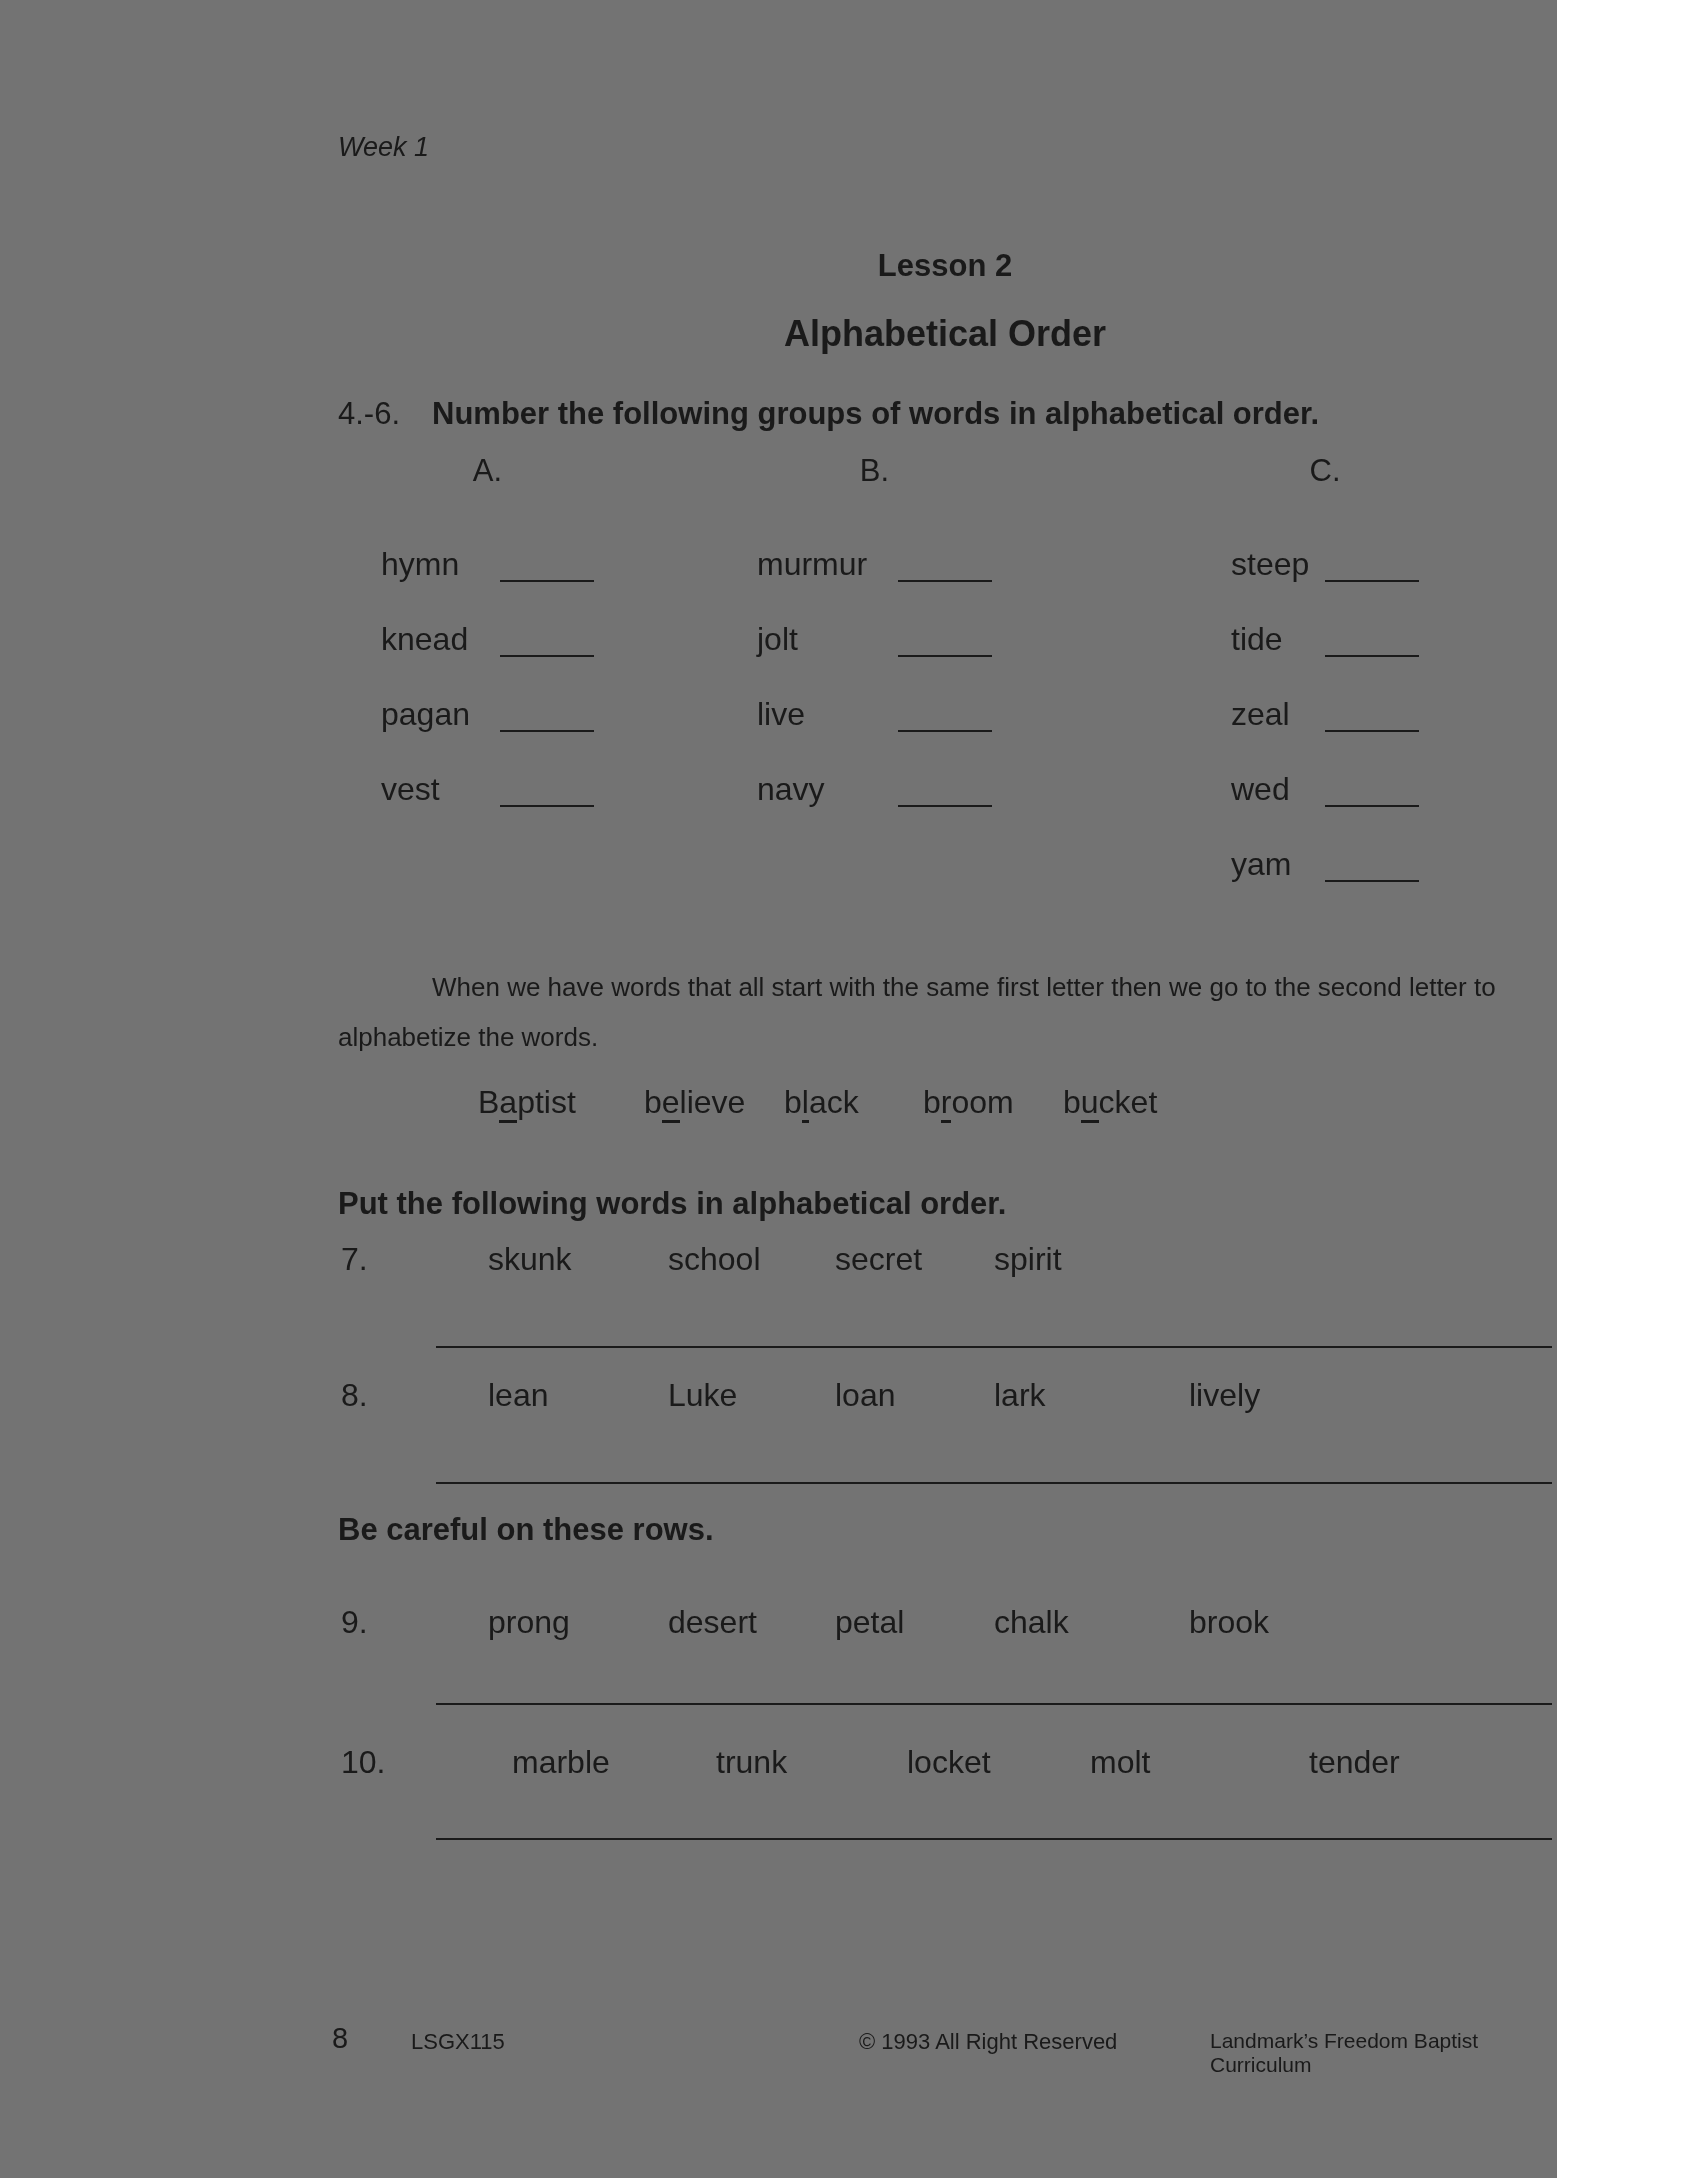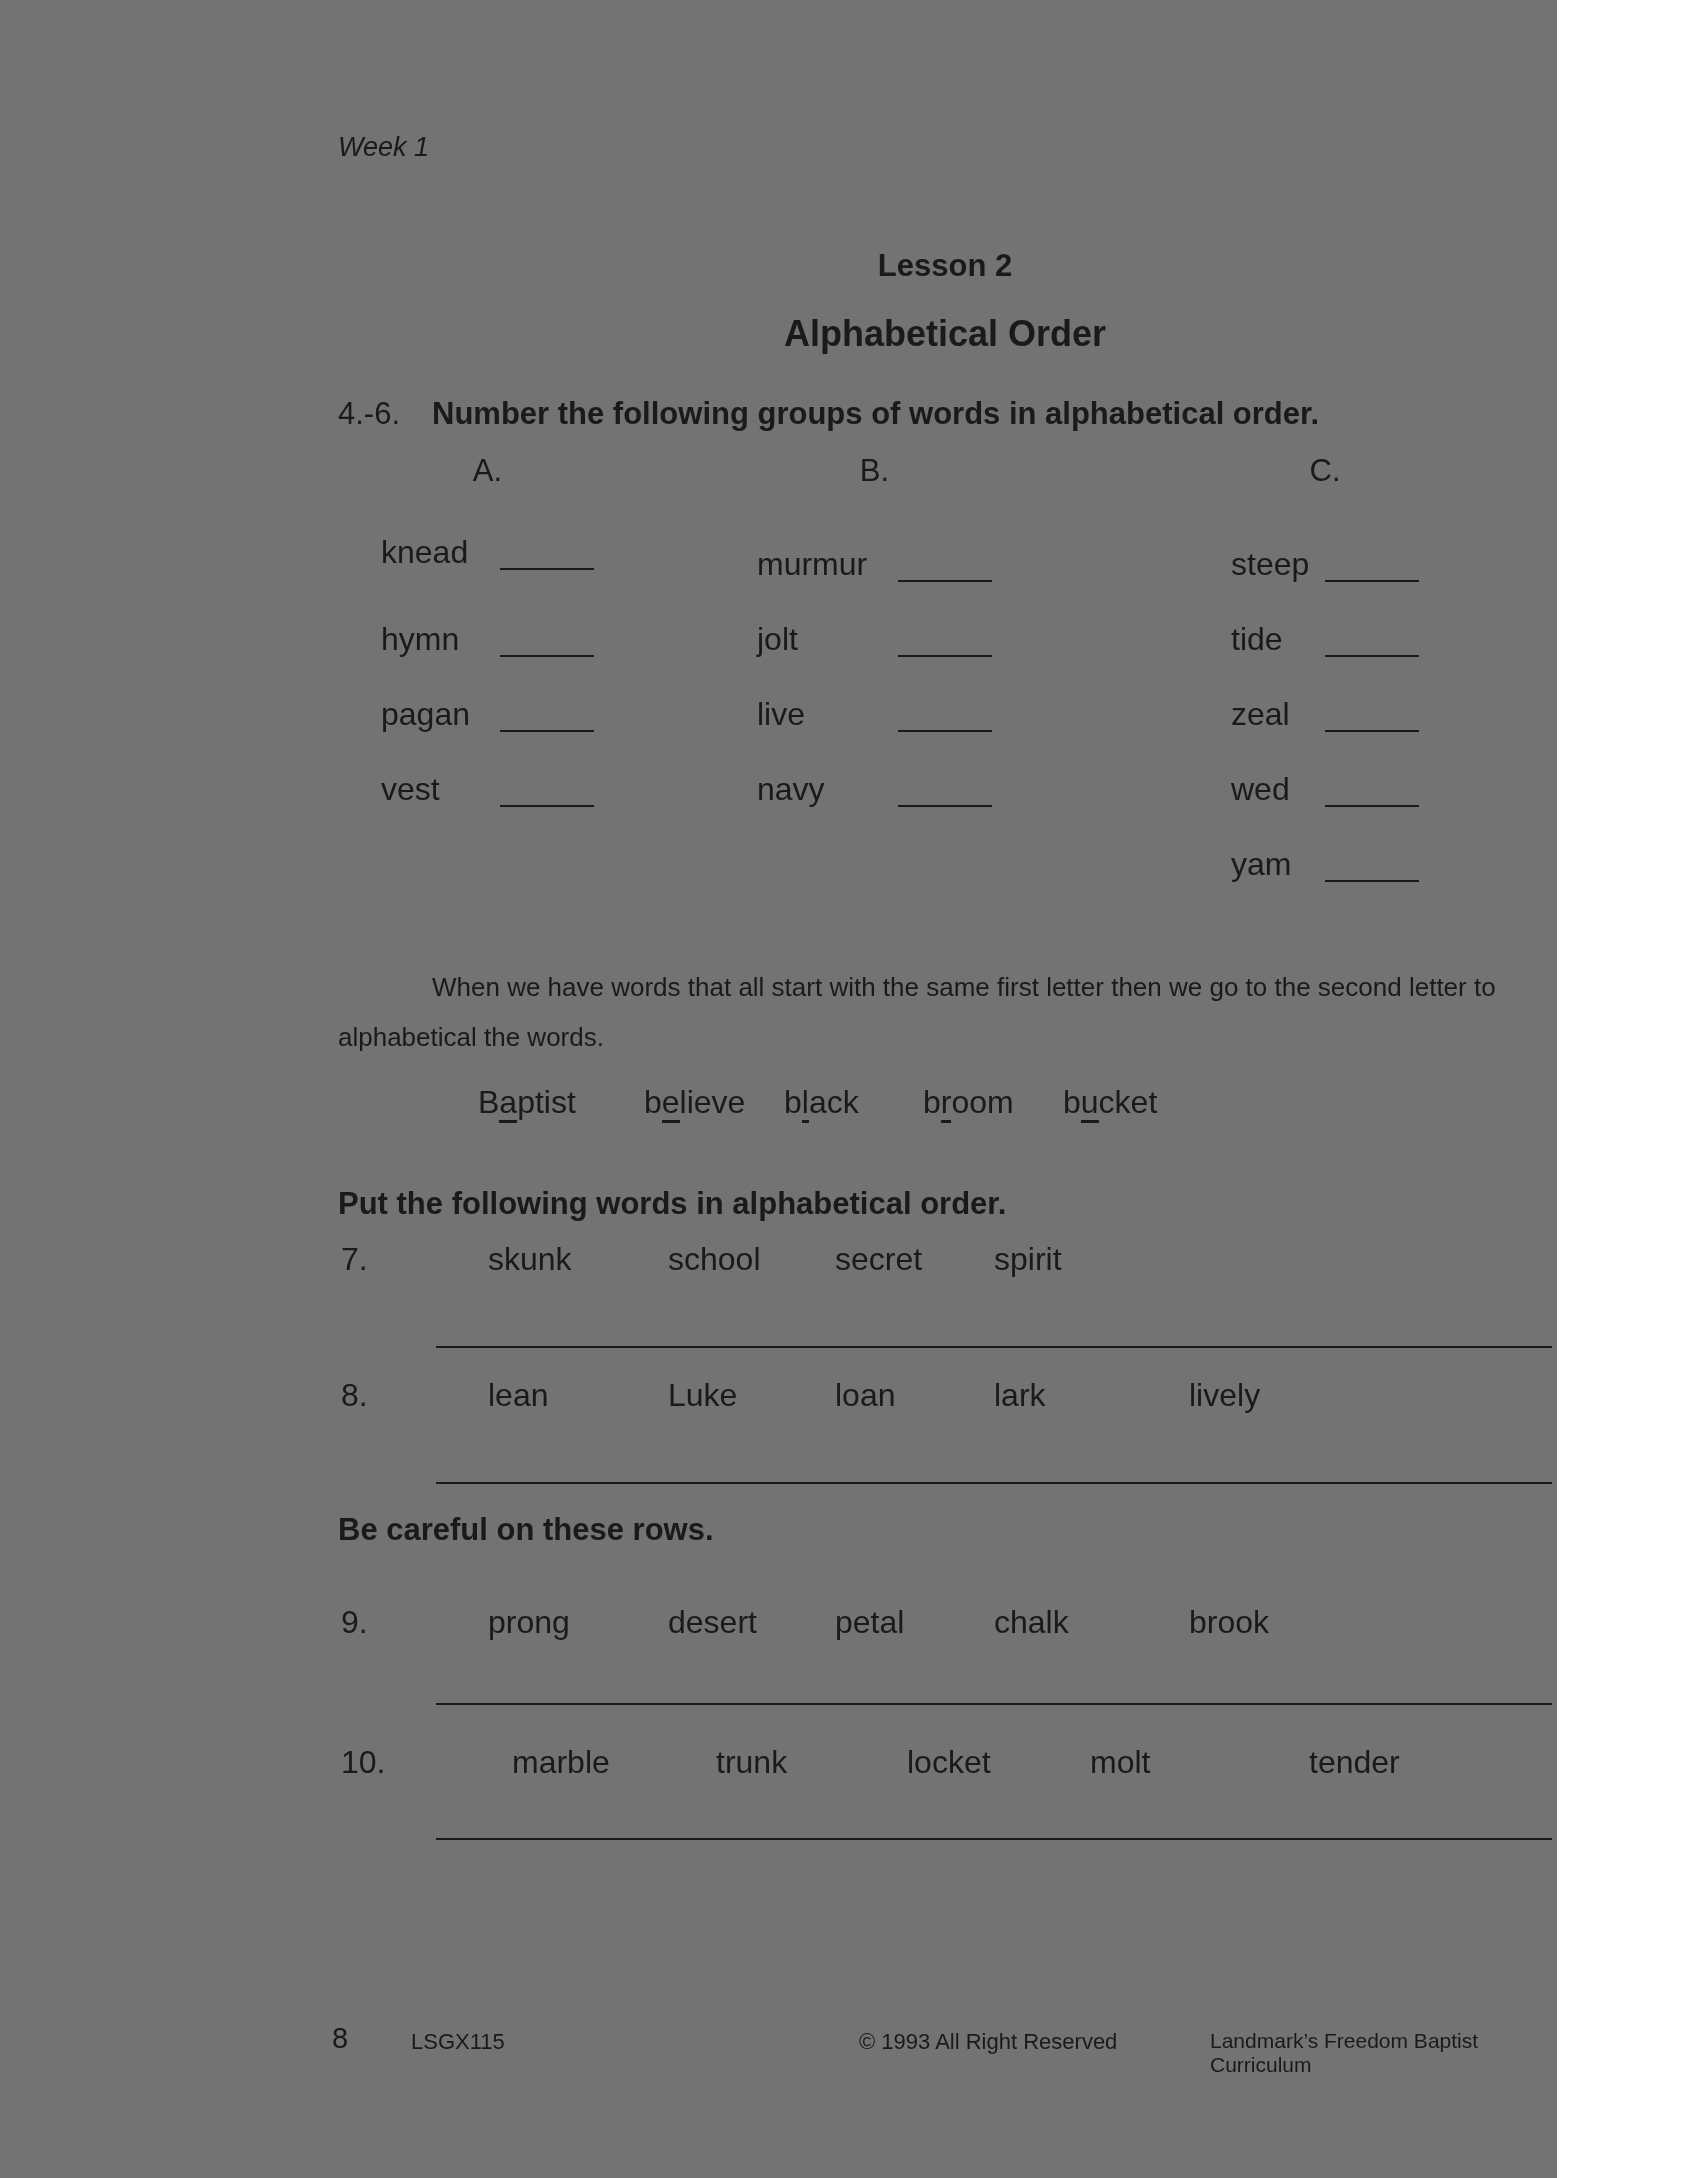--- a/index.html
+++ b/index.html
@@ -119,26 +119,26 @@
   <div class="center-wrap lesson-heading">Lesson 2</div>
   <div class="center-wrap page-title">Alphabetical Order</div>
 
   <div class="instr">
     <span class="range">4.-6.</span><span class="btext">Number the following groups of words in alphabetical order.</span>
   </div>
 
   <div id="columns-host">
       <div class="col" style="left: 381px; width: 213px;">
         <div class="col-header">A.</div>
-        <div class="col-row">
-          <span class="word">knead</span>
-          <span class="blank"></span>
-        </div>
         <div class="col-row" style="margin-top: 12px;">
           <span class="word">hymn</span>
+          <span class="blank"></span>
+        </div>
+        <div class="col-row">
+          <span class="word">knead</span>
           <span class="blank"></span>
         </div>
         <div class="col-row">
           <span class="word">pagan</span>
           <span class="blank"></span>
         </div>
         <div class="col-row">
           <span class="word">vest</span>
           <span class="blank"></span>
         </div>
@@ -182,21 +182,21 @@
         </div>
         <div class="col-row">
           <span class="word">yam</span>
           <span class="blank"></span>
         </div>
       </div>
     </div>
 
   <div class="para">
     <span class="indent">When we have words that all start with the same first letter then we go to the second letter to</span>
-    <span class="flush">alphabetical the words.</span>
+    <span class="flush">alphabetize the words.</span>
   </div>
 
   <div class="examples" id="examples-host">
       <span class="ex-word"><span>B</span><span class="ul-letter">a</span><span>ptist</span></span>
       <span class="ex-word"><span>b</span><span class="ul-letter">e</span><span>lieve</span></span>
       <span class="ex-word"><span>b</span><span class="ul-letter">l</span><span>ack</span></span>
       <span class="ex-word"><span>b</span><span class="ul-letter">r</span><span>oom</span></span>
       <span class="ex-word"><span>b</span><span class="ul-letter">u</span><span>cket</span></span>
     </div>
 

